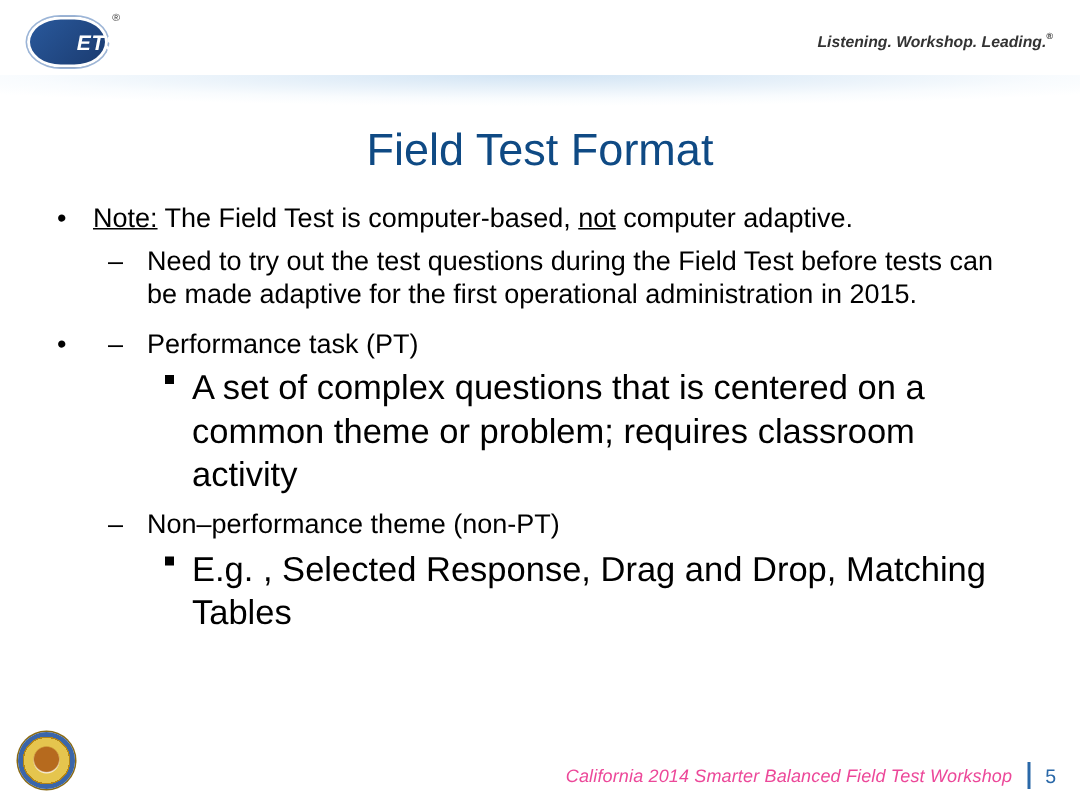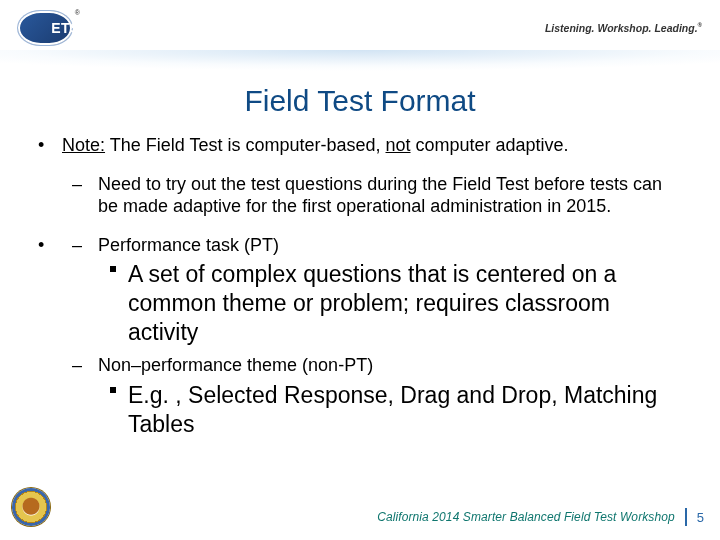--- a/index.html
+++ b/index.html
@@ -28,20 +28,21 @@
     position: relative;
     display: flex;
     align-items: center;
     justify-content: center;
     box-shadow: inset 0 0 0 2px #fff, 0 0 0 1px #9bb5d8;
   }
   .ets-logo-text {
     color: #fff;
     font-size: 14px;
     font-weight: bold;
+    font-style: italic;
     letter-spacing: 0.5px;
     margin-left: 41px;
   }
   .ets-logo::after{
     content:"®";
     position:absolute;
     right:-8px; top:-2px;
     font-size:7px; color:#333;
   }
   .tagline {
@@ -74,21 +75,21 @@
   }
   ul.top { list-style: none; }
   ul.top > li { position: relative; padding-left: 28px; margin-bottom: 10px; }
   ul.top > li::before {
     content: "•";
     position: absolute;
     left: 4px;
     top: 0;
     font-size: 18px;
   }
-  ul.dash { list-style: none; margin-top: 16px; }
+  ul.dash { list-style: none; margin-top: 0; }
   ul.dash > li { position: relative; padding-left: 36px; margin: 6px 0 8px 0; }
   ul.dash > li::before {
     content: "–";
     position: absolute;
     left: 10px; top: 0;
     font-size: 18px;
   }
   ul.sq { list-style: none; margin-top: 4px; }
   ul.sq > li { position: relative; padding-left: 30px; margin: 4px 0 6px 0; font-size: 23px; }
   ul.sq > li::before {
@@ -114,21 +115,21 @@
     position: absolute;
     right: 16px;
     bottom: 14px;
     display: flex;
     align-items: center;
     gap: 10px;
     font-size: 12px;
   }
   .footer-text {
     font-style: italic;
-    color: #0f766e;
+    color: #ec4899;
     letter-spacing: 0.1px;
   }
   .divider {
     width: 2px;
     height: 18px;
     background: #2a68a8;
   }
   .page-num {
     color: #2a68a8;
     font-style: normal;

